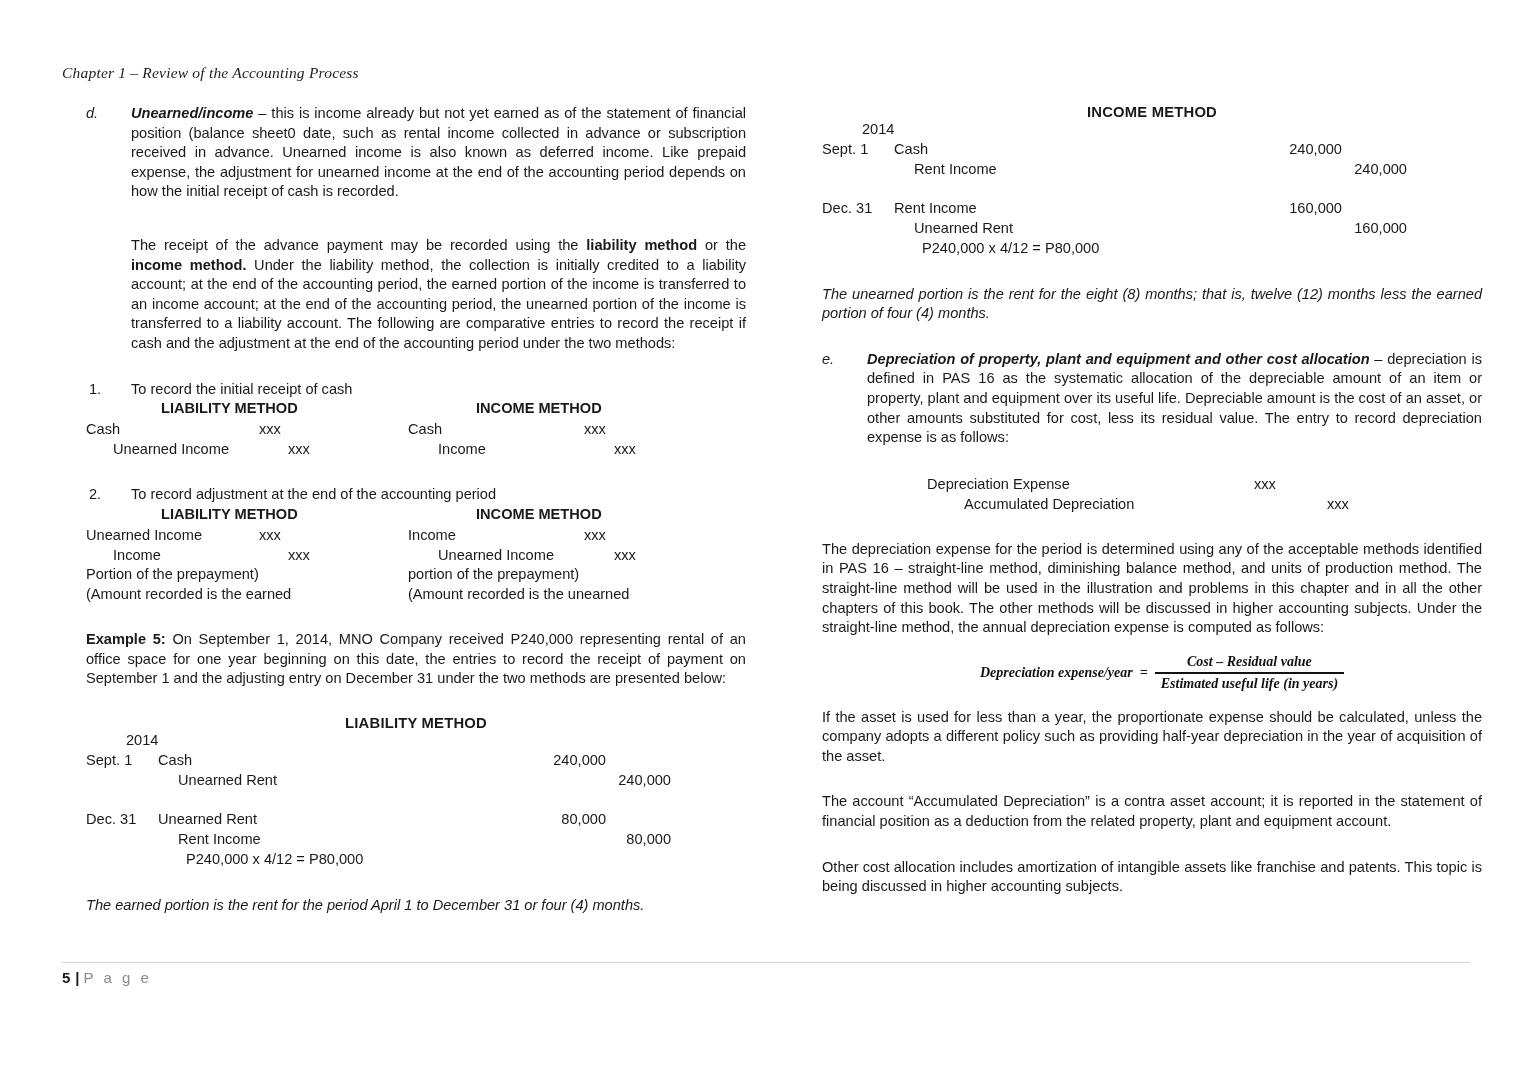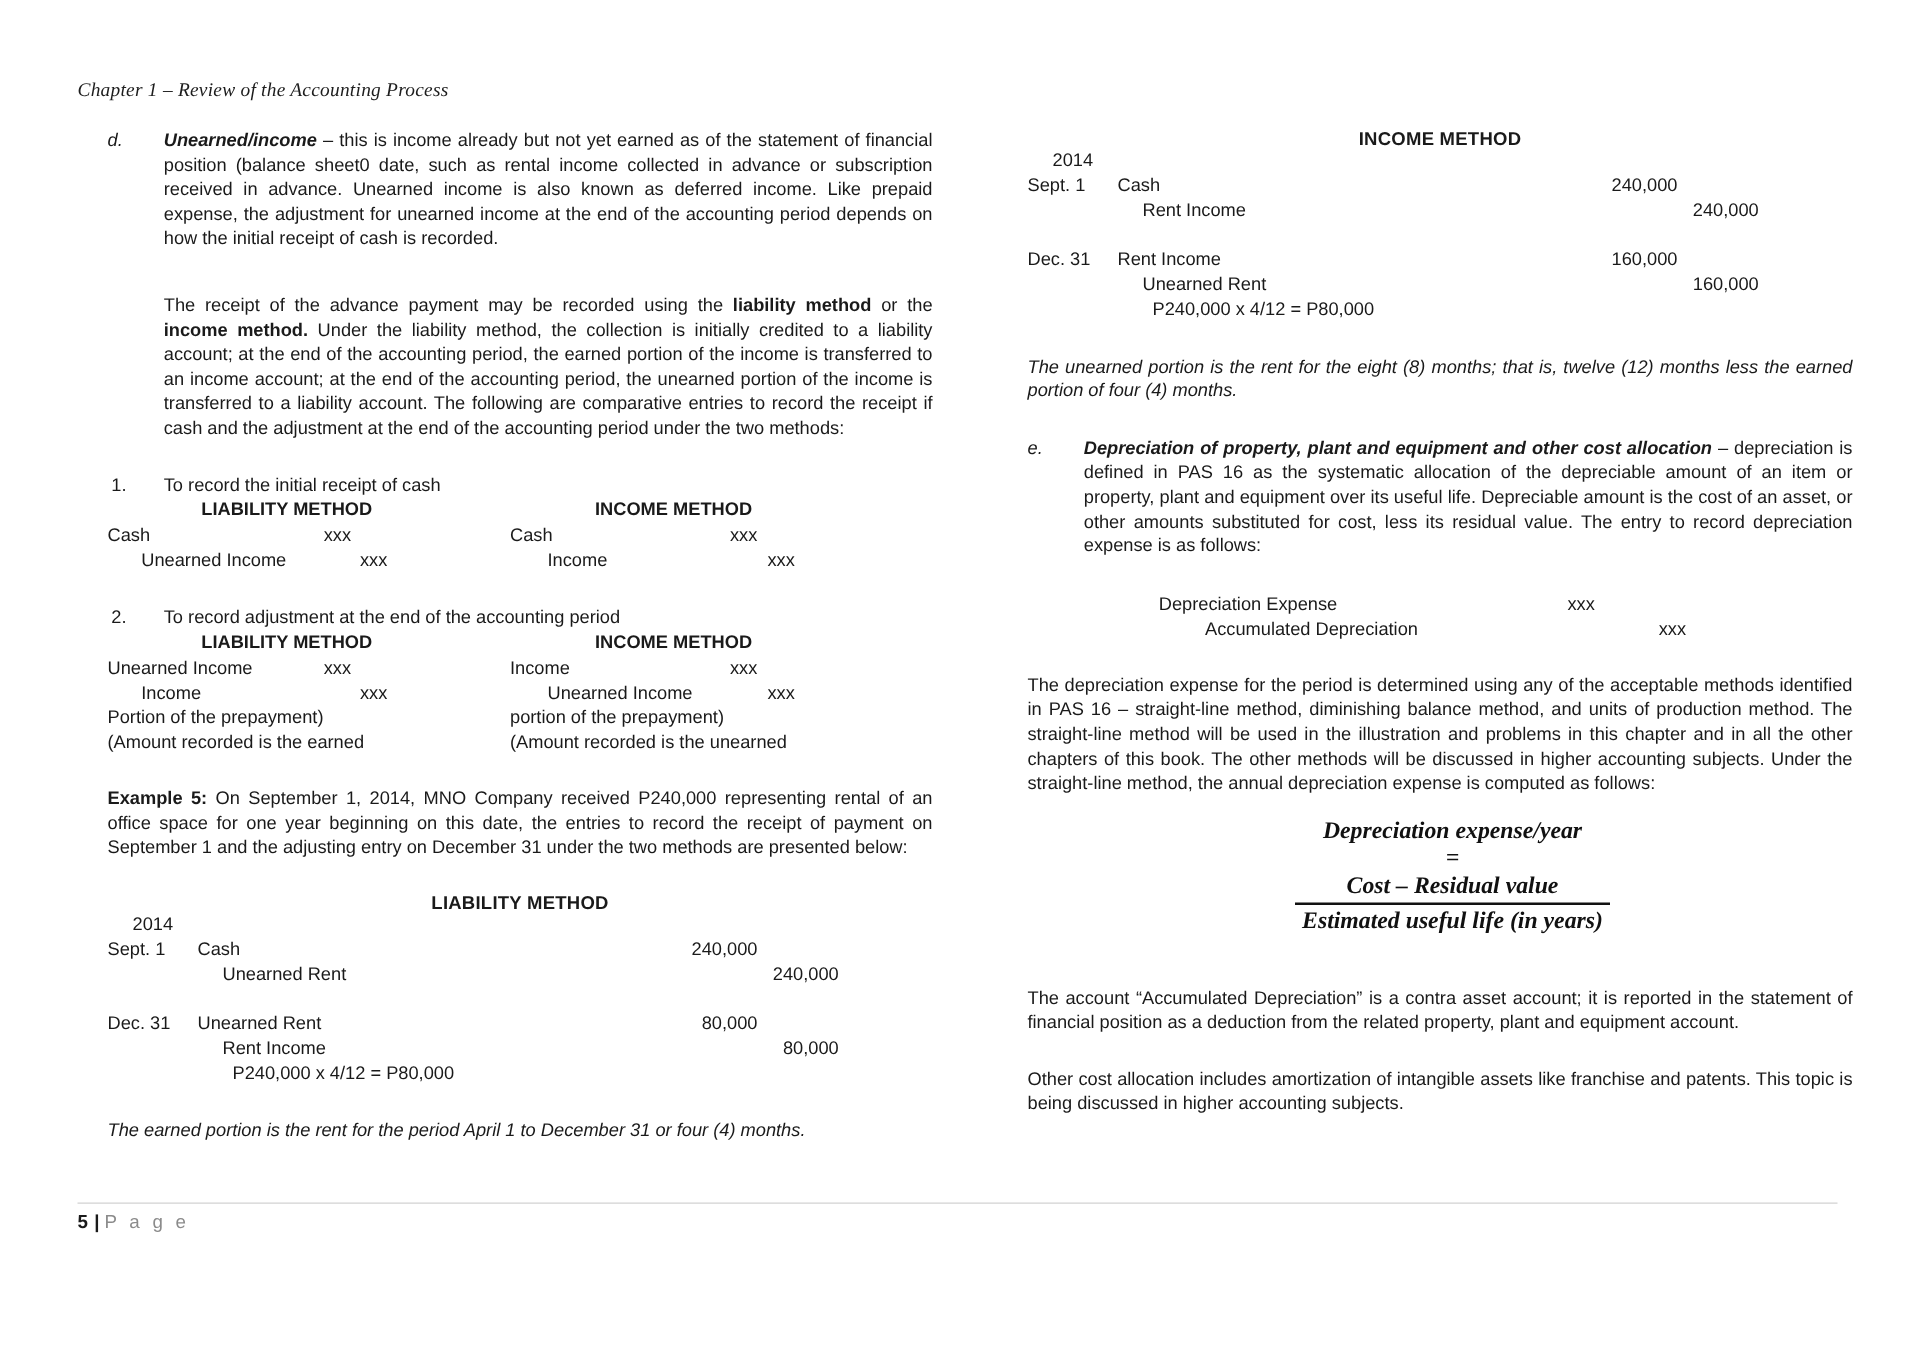--- a/index.html
+++ b/index.html
@@ -125,21 +125,21 @@
     letter-spacing: 0.2px;
   }
   .jrow {
     position: relative;
     height: 19.8px;
     font-family: "Liberation Sans", "DejaVu Sans", sans-serif;
     font-size: 14.6px;
     line-height: 19.8px;
     white-space: nowrap;
   }
-  .j-year   { position: absolute; left: 20px; }
+  .j-year   { position: absolute; left: 40px; }
   .j-date   { position: absolute; left: 0px; }
   .j-acct   { position: absolute; left: 72px; }
   .j-acct-in{ position: absolute; left: 92px; }
   .j-note   { position: absolute; left: 100px; }
   .j-dr     { position: absolute; left: 390px; width: 130px; text-align: right; }
   .j-cr     { position: absolute; left: 455px; width: 130px; text-align: right; }
 
   .italic-note {
     font-family: "Liberation Sans", "DejaVu Sans", sans-serif;
     font-size: 14.6px;
@@ -162,24 +162,23 @@
   .dep-x2      { position: absolute; left: 505px; }
 
   
   .formula-wrap {
     display: flex;
     align-items: center;
     justify-content: center;
     font-family: "Liberation Serif", "DejaVu Serif", serif;
     font-weight: bold;
     font-style: italic;
-    font-size: 19px;
+    font-size: 14px;
     color: #111;
     padding-left: 20px;
-    flex-direction: column;
   }
   .formula-lhs { white-space: nowrap; }
   .formula-eq { margin: 0 7px; }
   .frac {
     display: inline-flex;
     flex-direction: column;
     align-items: center;
     vertical-align: middle;
   }
   .frac-num {
@@ -403,20 +402,21 @@
       <span class="formula-eq">=</span>
       <span class="frac">
         <span class="frac-num">Cost – Residual value</span>
         <span class="frac-bar"></span>
         <span class="frac-den">Estimated useful life (in years)</span>
       </span>
     </div>
 
     <div class="gap-sm"></div>
 
+    <div class="body-text">If the asset is used for less than a year, the proportionate expense should be calculated, unless the company adopts a different policy such as providing half-year depreciation in the year of acquisition of the asset.</div>
 
     <div class="gap-md"></div>
 
     <div class="body-text">The account “Accumulated Depreciation” is a contra asset account; it is reported in the statement of financial position as a deduction from the related property, plant and equipment account.</div>
 
     <div class="gap-md"></div>
 
     <div class="body-text">Other cost allocation includes amortization of intangible assets like franchise and patents. This topic is being discussed in higher accounting subjects.</div>
   </div>
 

